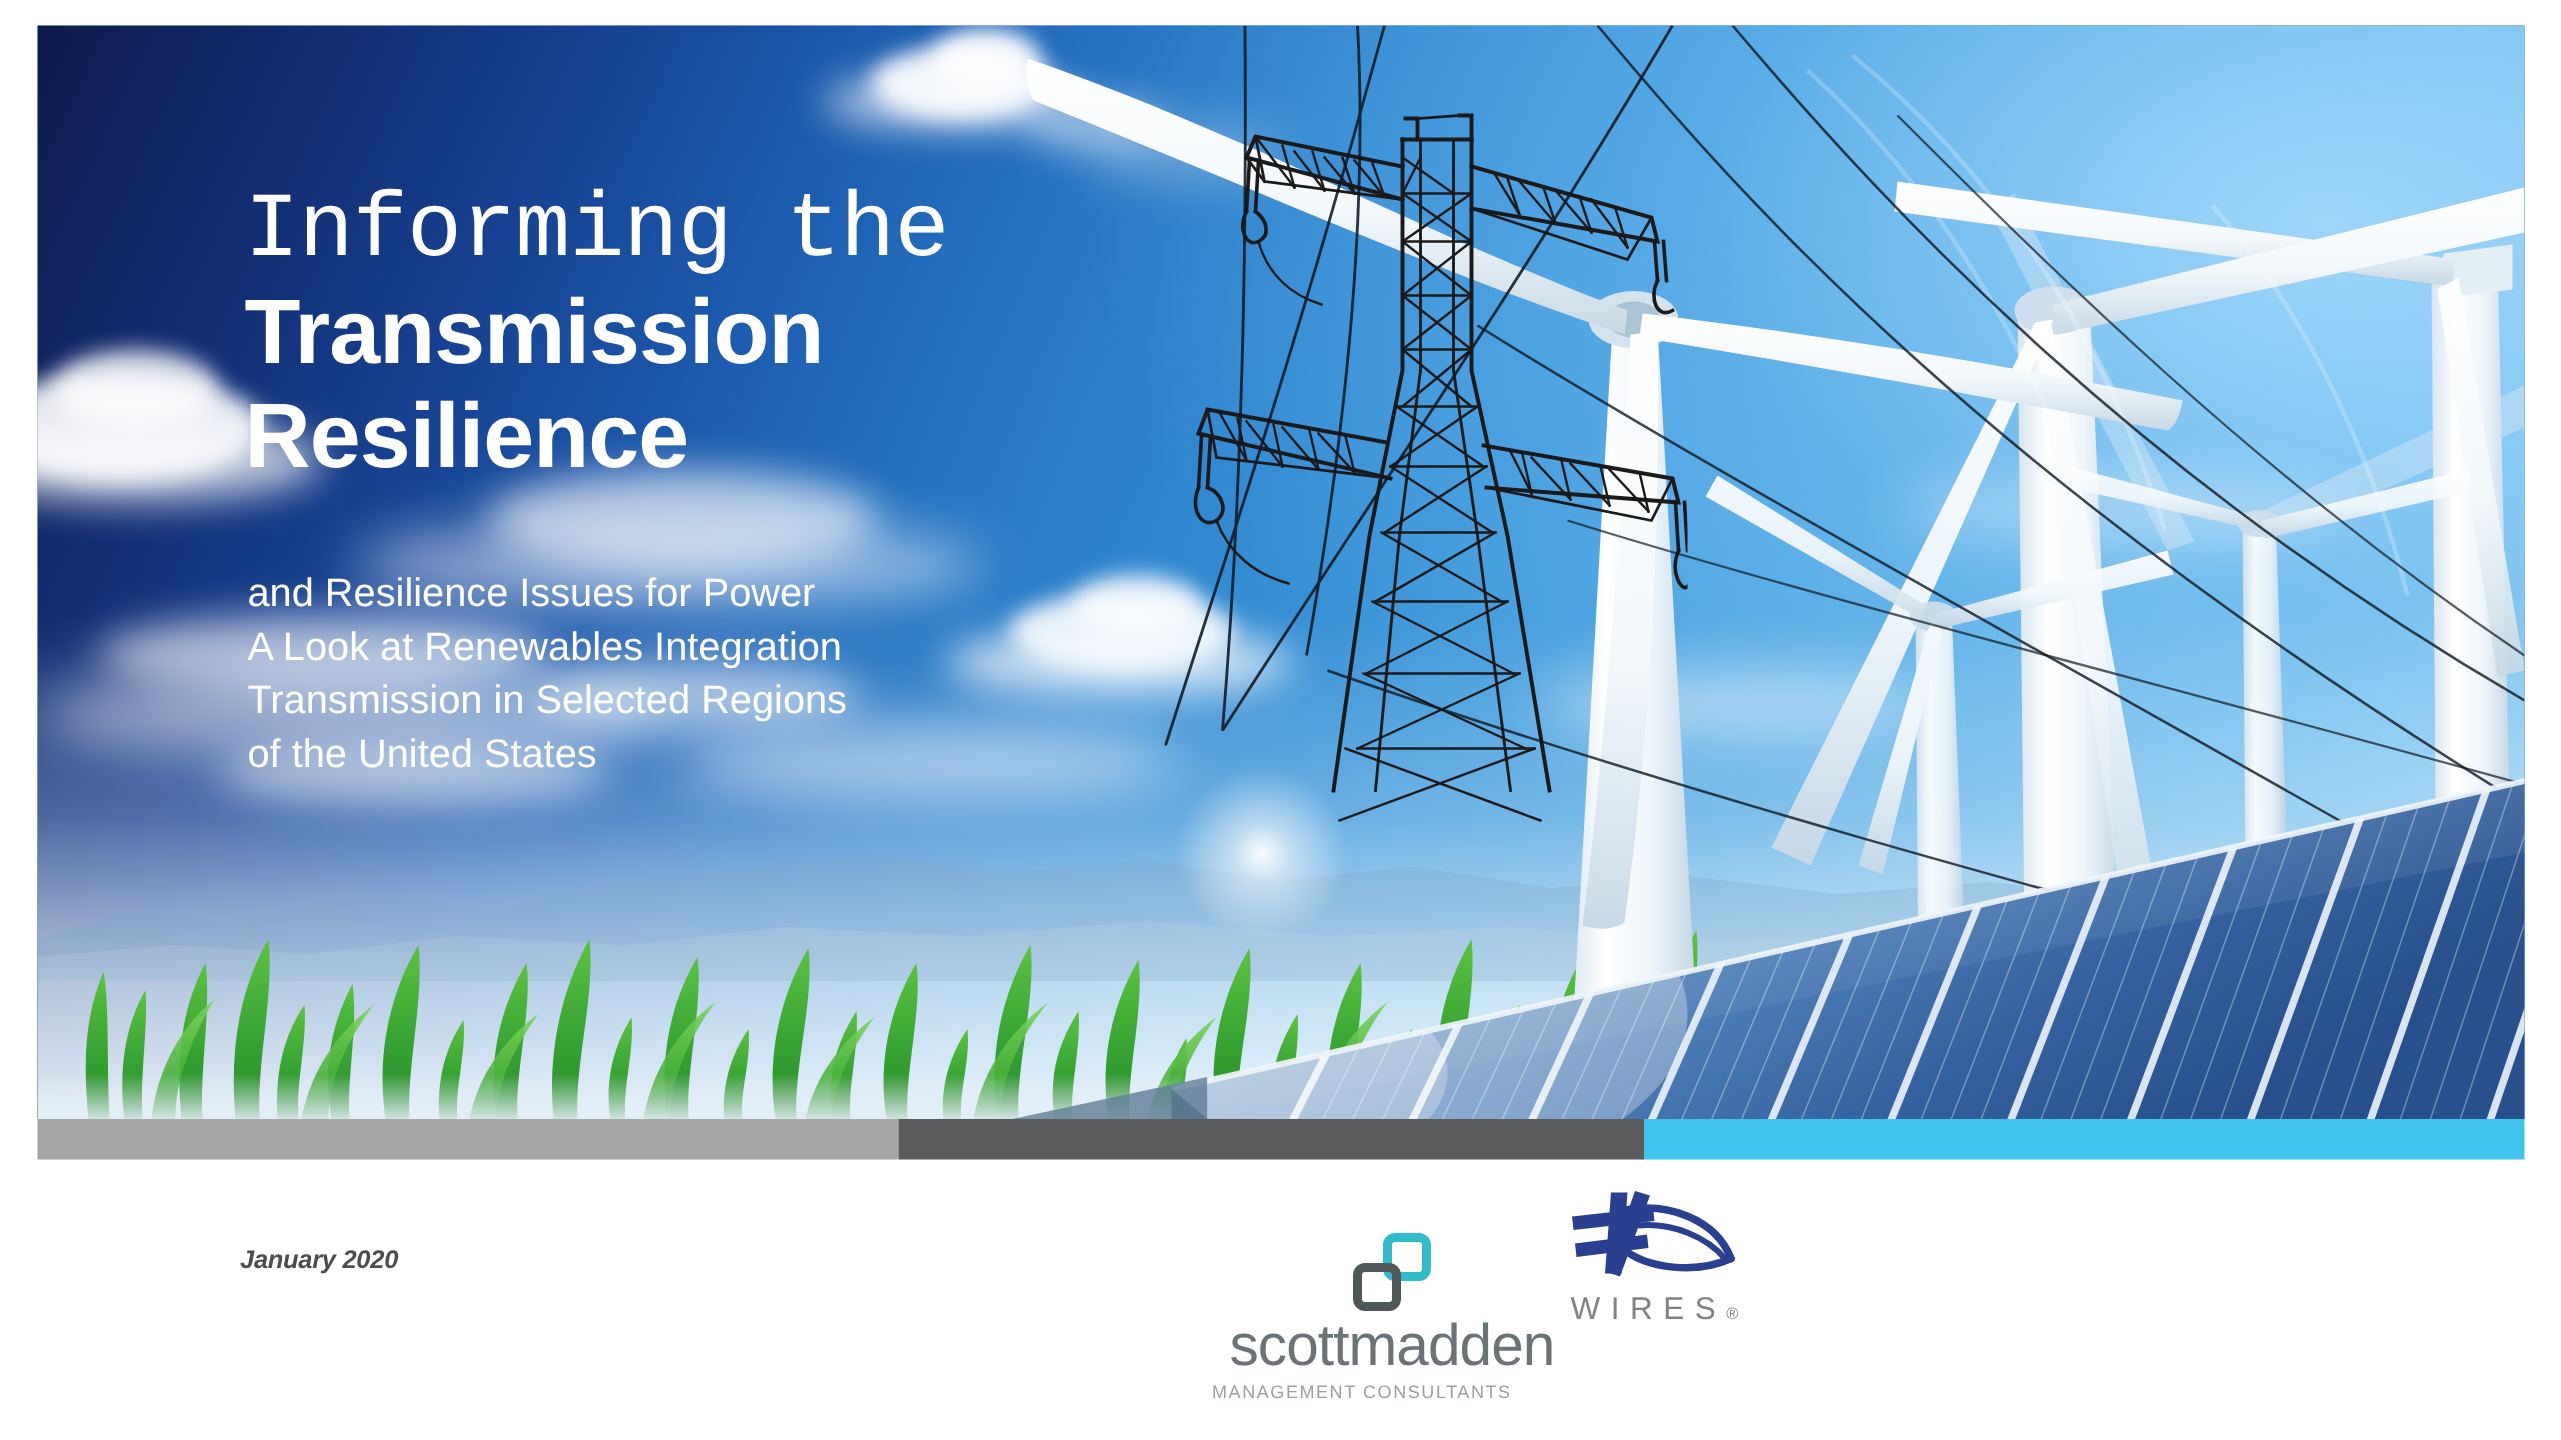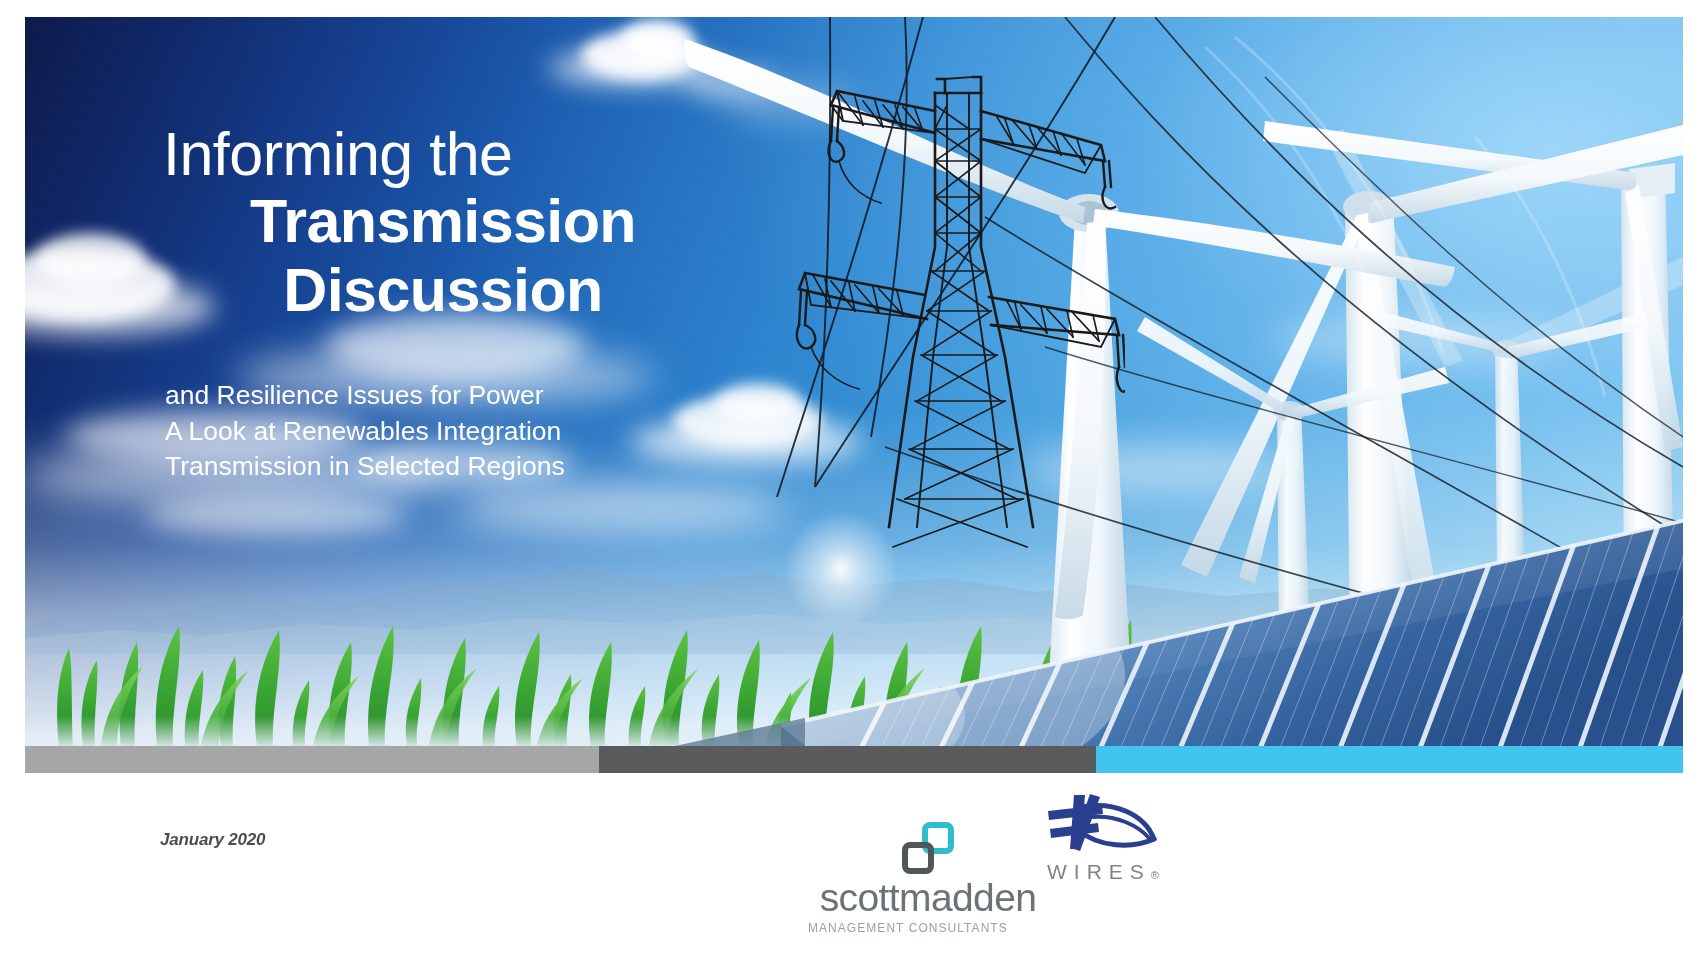--- a/index.html
+++ b/index.html
@@ -154,29 +154,29 @@
     width: 560px;
     z-index: 30;
   }
   .title-line1 {
     font-size: 61px;
     font-weight: 300;
     line-height: 1.07;
     color: #ffffff;
     letter-spacing: -0.5px;
     white-space: nowrap;
+    font-family: Liberation Mono, monospace;
   }
   .title-line2, .title-line3 {
     font-size: 61px;
     font-weight: 700;
     line-height: 1.12;
     color: #ffffff;
     letter-spacing: -0.6px;
     white-space: nowrap;
-    text-align: center;
   }
 
   .subtitle-block {
     position: absolute;
     left: 165px;
     top: 378px;
     width: 470px;
     z-index: 30;
   }
   .subtitle-line {
@@ -672,27 +672,28 @@
       <svg width="100%" height="100%" viewBox="0 0 130 80" preserveAspectRatio="none">
         <polygon points="0,80 130,52 130,80" fill="#5f7d96" opacity="0.8"></polygon>
       </svg>
     </div>
 
   </div>
 
   <div class="title-block">
     <div class="title-line1">Informing the</div>
     <div class="title-line2">Transmission</div>
-    <div class="title-line3">Discussion</div>
+    <div class="title-line3">Resilience</div>
   </div>
 
   <div class="subtitle-block">
     <div class="subtitle-line">and Resilience Issues for Power</div>
     <div class="subtitle-line">A Look at Renewables Integration</div>
     <div class="subtitle-line">Transmission in Selected Regions</div>
+    <div class="subtitle-line">of the United States</div>
   </div>
 
   <div class="colorbar">
     <div class="cb-seg" style="background: rgb(166, 166, 166); width: 34.6%;"></div>
     <div class="cb-seg" style="background: rgb(89, 91, 92); width: 30%;"></div>
     <div class="cb-seg" style="background: rgb(65, 196, 238); width: 35.4%;"></div>
   </div>
 
   <div class="date-label">January 2020</div>
 

